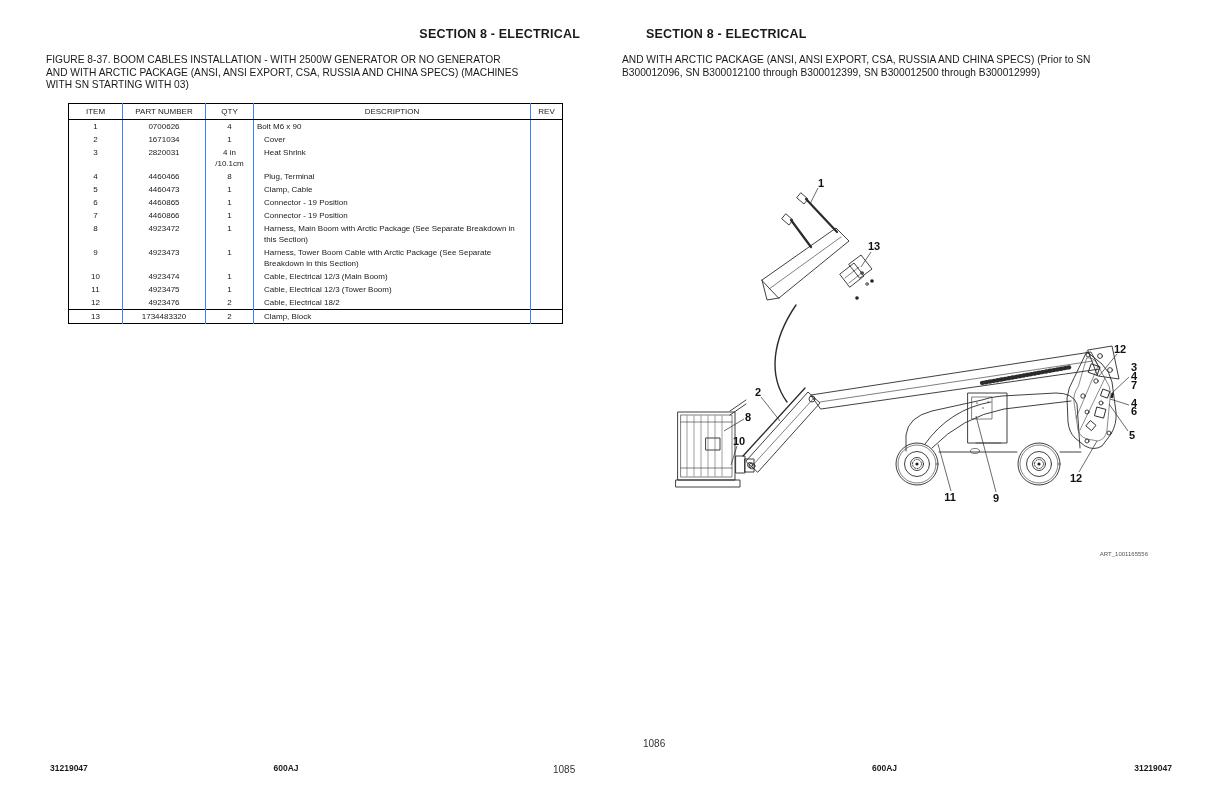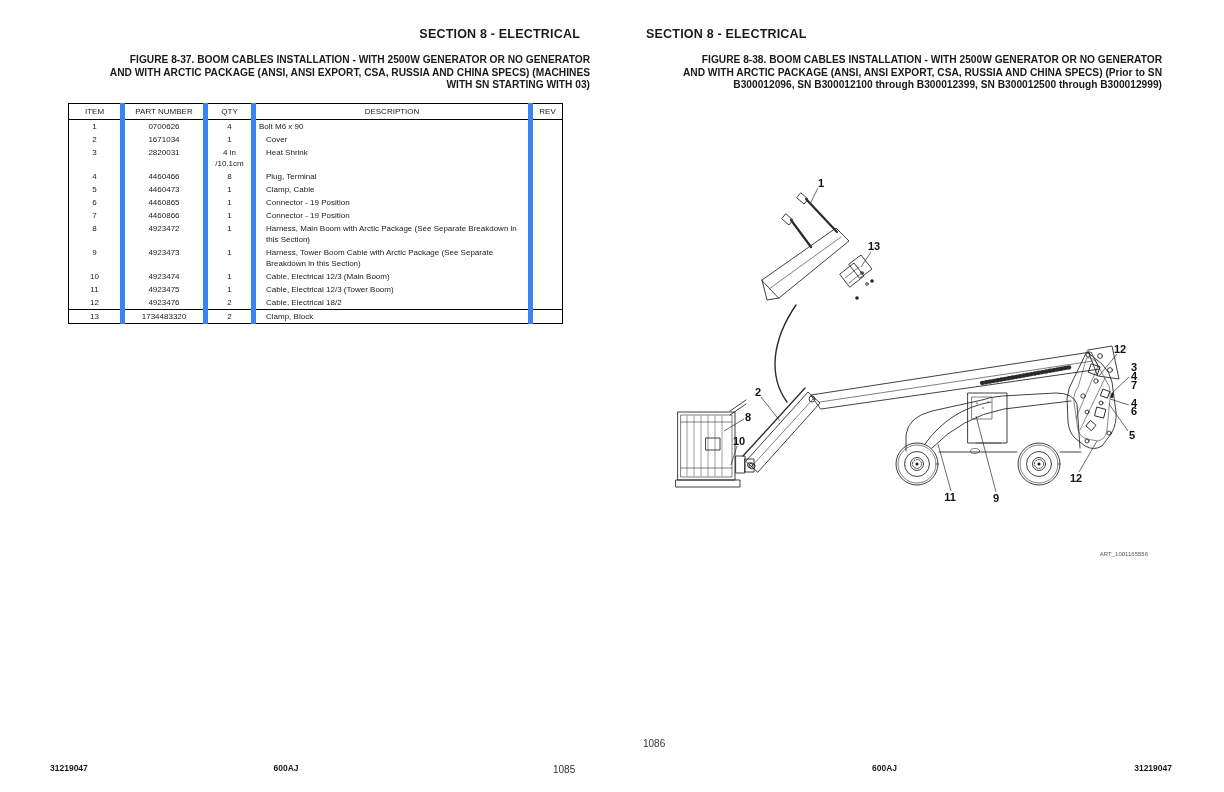--- a/index.html
+++ b/index.html
@@ -11,37 +11,37 @@
   .page-left{left:0;}
   .page-right{left:612px;}
 
   .section-header{
     position:absolute;top:27px;margin:0;
     font-size:12.5px;font-weight:bold;letter-spacing:.2px;white-space:nowrap;
   }
   .page-left .section-header{right:32px;text-align:right;}
   .page-right .section-header{left:34px;}
 
-  .figure-title{position:absolute;top:54px;text-align:right;font-weight:bold;font-size:10.2px;line-height:12.6px;}
+  .figure-title{position:absolute;top:54px;text-align:left;font-weight:normal;font-size:10.2px;line-height:12.6px;}
   .page-left .figure-title{left:46px;width:544px;}
   .page-right .figure-title{left:10px;width:540px;}
   .figure-title div{white-space:nowrap;}
 
   
   .parts-table{
     position:absolute;left:68px;top:103px;width:494px;
     border-collapse:collapse;table-layout:fixed;
     font-size:8px;line-height:11px;
   }
   .parts-table{border:1.4px solid #000;}
   .parts-table th,.parts-table td{
     padding:1px 2px;text-align:center;vertical-align:top;overflow:hidden;
   }
   .parts-table th{font-size:8px;font-weight:normal;line-height:12px;padding:1.5px 2px;border-bottom:1.2px solid #000;}
-  .parts-table th + th, .parts-table td + td{border-left:5px solid #3b82f6;}
+  .parts-table th + th, .parts-table td + td{border-left:1px solid #3b82f6;}
   .parts-table .col-qty{white-space:pre-line;}
   .parts-table .col-description{text-align:left;padding-left:10px;}
   .parts-table tbody tr:first-child .col-description{padding-left:3px;}
   .parts-table tbody tr:last-child td{border-top:1px solid #000;}
 
   
   .footer-item{position:absolute;top:763px;font-size:8.5px;font-weight:bold;white-space:nowrap;}
   .footer-page{font-weight:normal;font-size:10px;color:#333;}
   .pl-doc{left:50px;}
   .pl-model{left:266px;width:40px;text-align:center;}
@@ -188,21 +188,20 @@
 
     <div class="footer-item pl-doc">31219047</div>
     <div class="footer-item pl-model">600AJ</div>
     <div class="footer-item footer-page pl-page">1085</div>
   </section>
 
   <section class="page page-right">
     <h1 class="section-header">SECTION 8 - ELECTRICAL</h1>
 
     <div class="figure-title">
-      <div>FIGURE 8-38. BOOM CABLES INSTALLATION - WITH 2500W GENERATOR OR NO GENERATOR</div>
       <div>AND WITH ARCTIC PACKAGE (ANSI, ANSI EXPORT, CSA, RUSSIA AND CHINA SPECS)  (Prior to SN</div>
       <div>B300012096, SN B300012100 through B300012399, SN B300012500 through B300012999)</div>
     </div>
 
     <div class="diagram">
       <svg width="500" height="420" viewBox="0 0 500 420">
 
         <g stroke="#2b2b2b" fill="none" stroke-width="0.9" stroke-linecap="round" stroke-linejoin="round">
           <path d="M151,43 l7,6 l-4,5 l-7,-6 z"></path>
           <line x1="156" y1="49" x2="187" y2="82" stroke-width="2.2"></line>

